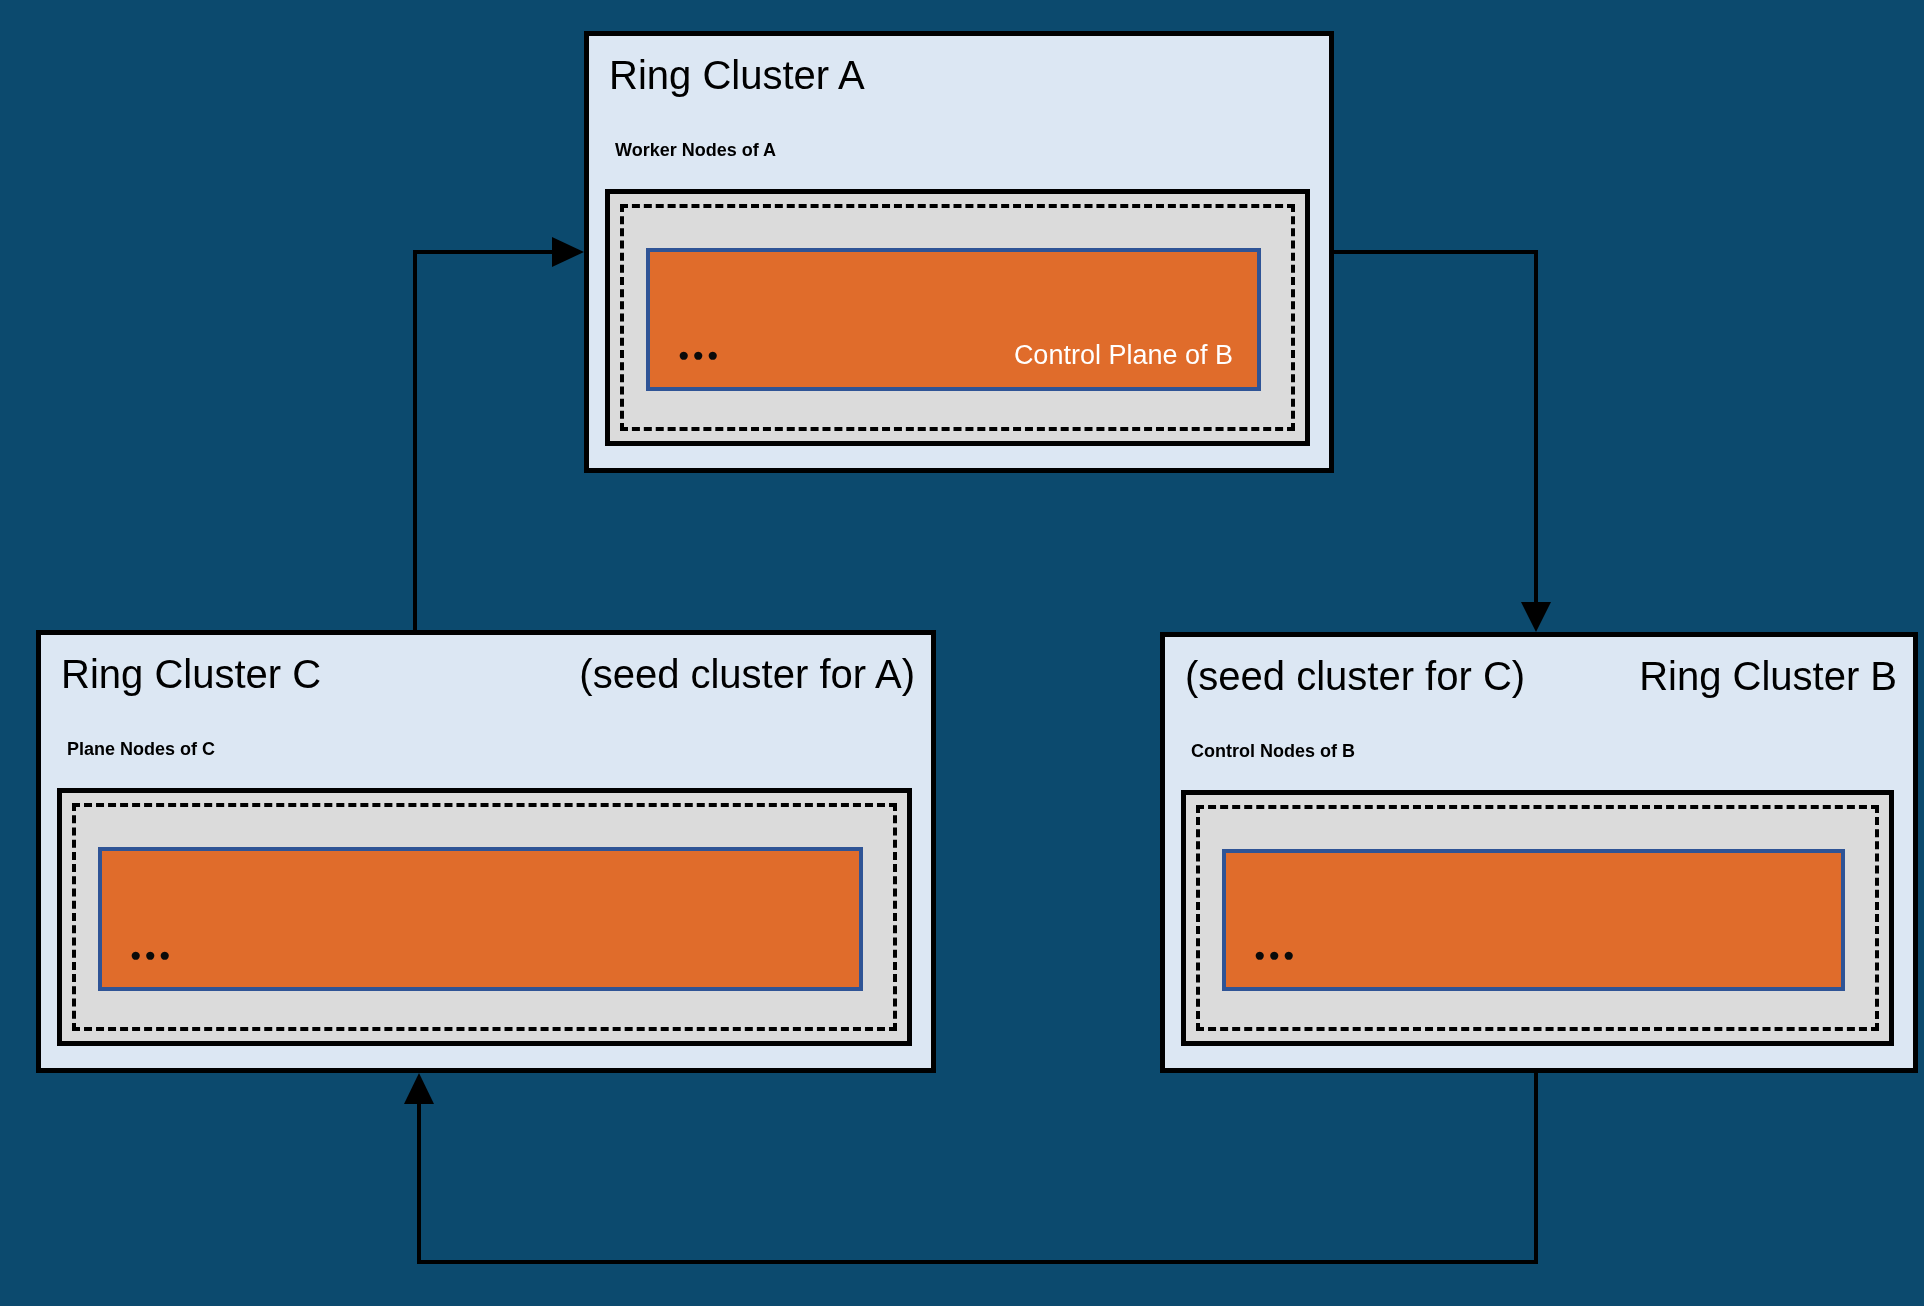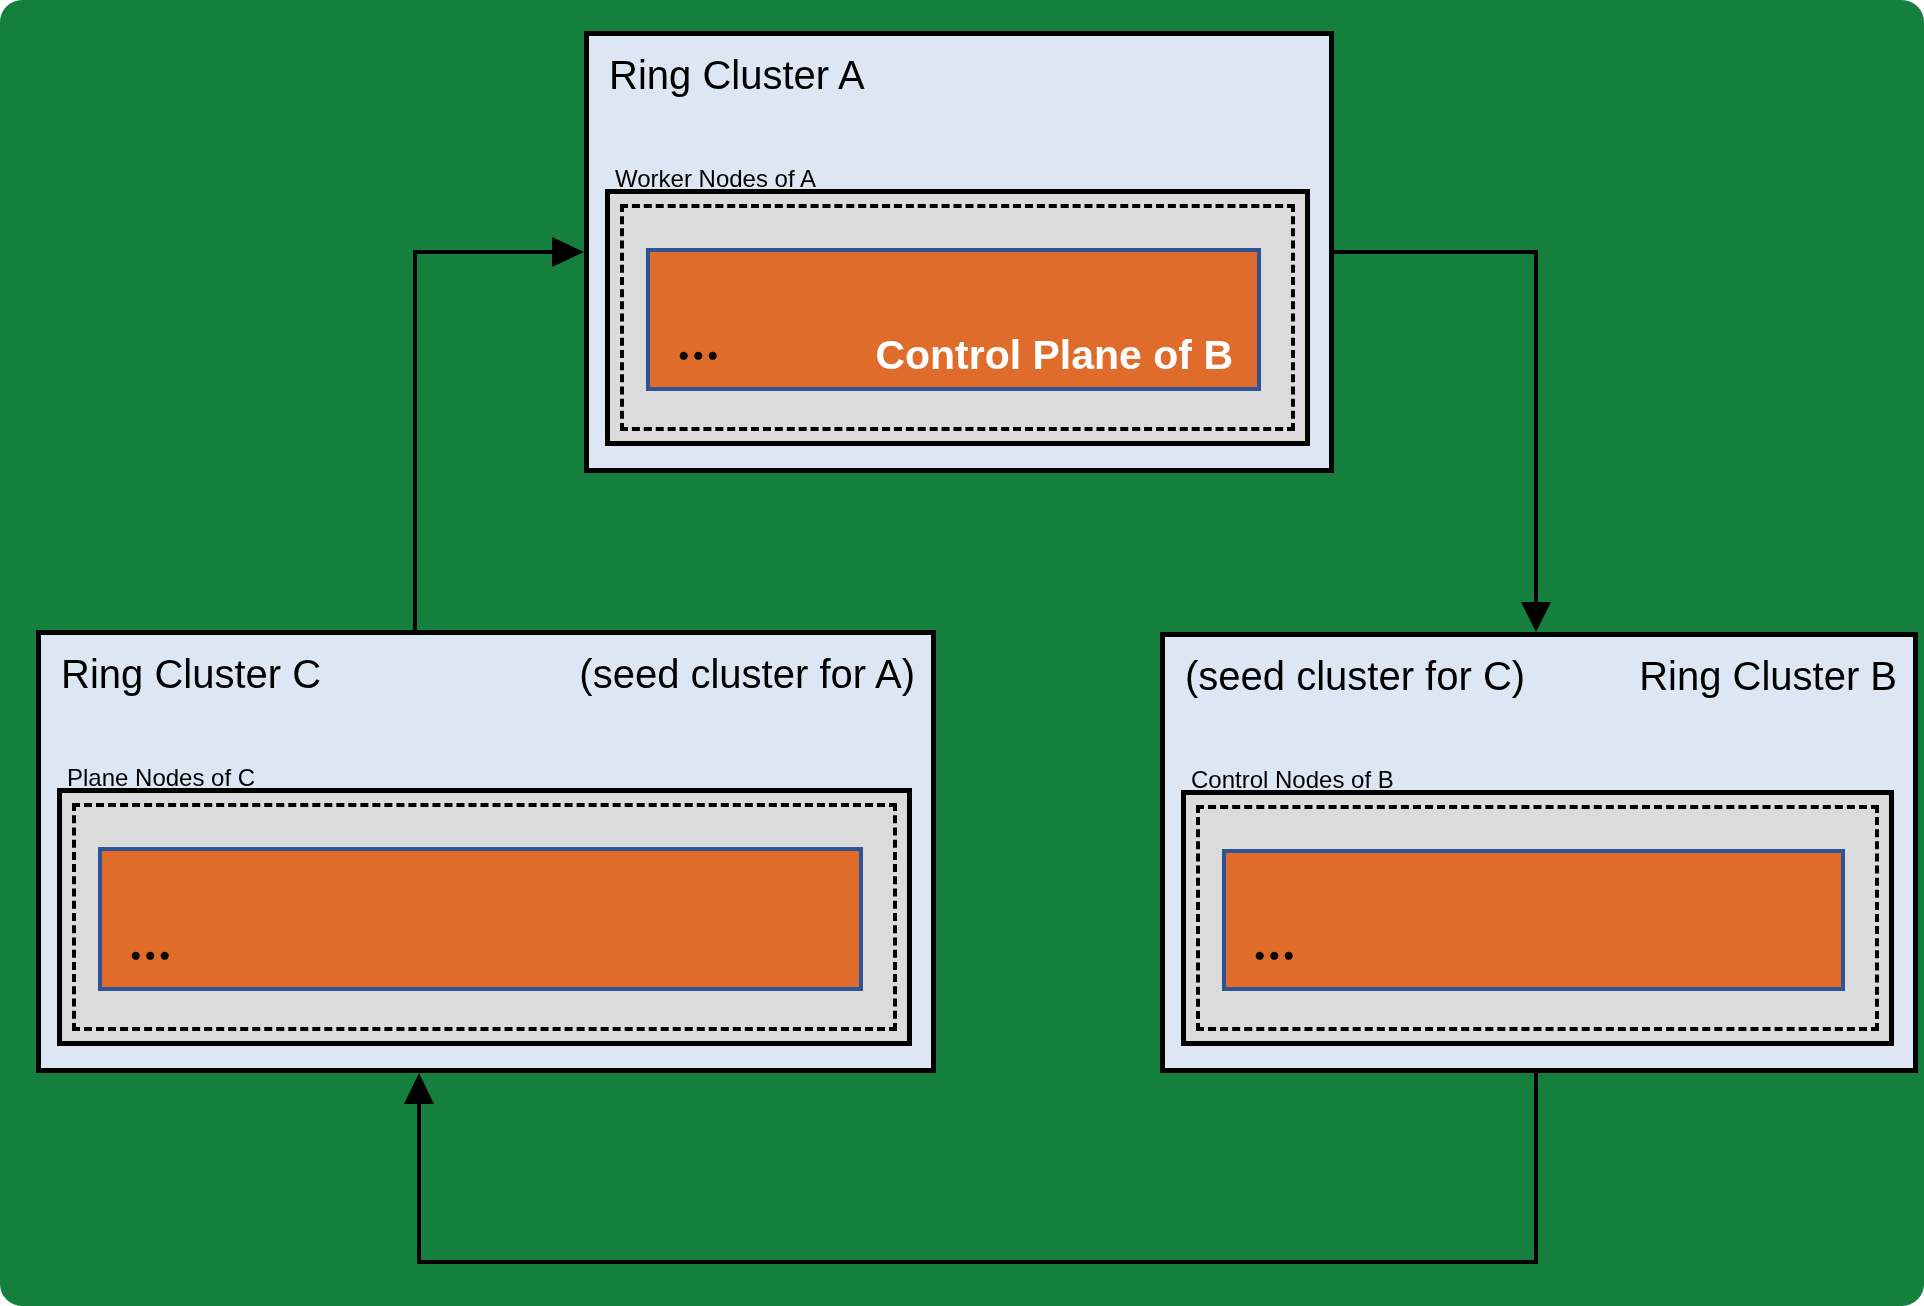--- a/index.html
+++ b/index.html
@@ -1,23 +1,22 @@
 <!DOCTYPE html>
 <html><head>
 <meta charset="utf-8">
 <style>
   html, body { margin: 0; padding: 0; background: #ffffff; }
   .canvas {
     position: relative;
     width: 1924px;
     height: 1306px;
-    background: #15803d;
+    background: #0c4a6e;
     font-family: "Liberation Sans", sans-serif;
     overflow: hidden;
-    border-radius: 22px;
   }
   .arrows {
     position: absolute;
     left: 0; top: 0;
     width: 1924px; height: 1306px;
   }
   .cluster {
     position: absolute;
     box-sizing: border-box;
     background: #DCE7F3;
@@ -34,24 +33,23 @@
     padding: 14px 16px 0 20px;
     font-size: 40px;
     line-height: 1.25;
     color: #000000;
     white-space: nowrap;
   }
   .worker-label {
     position: absolute;
     left: 26px;
     top: 104px;
-    font-size: 24px;
-    font-weight: normal;
+    font-size: 18px;
+    font-weight: bold;
     color: #000000;
-    margin-top: 25px;
   }
   .worker-panel {
     position: absolute;
     box-sizing: border-box;
     left: 16px; right: 19px;
     top: 153px; bottom: 22px;
     background: #DBDBDB;
     border: 5px solid #000000;
   }
   .dashed-boundary {
@@ -76,22 +74,22 @@
     align-items: center;
   }
   .dots {
     font-size: 19px;
     font-weight: bold;
     letter-spacing: 3px;
     color: #0a0a0a;
     line-height: 40px;
   }
   .cp-label {
-    font-size: 41px;
-    font-weight: bold;
+    font-size: 27px;
+    font-weight: normal;
     color: #ffffff;
     line-height: 40px;
     white-space: nowrap;
   }
 </style>
 </head>
 <body>
 
 <div class="canvas">
 

